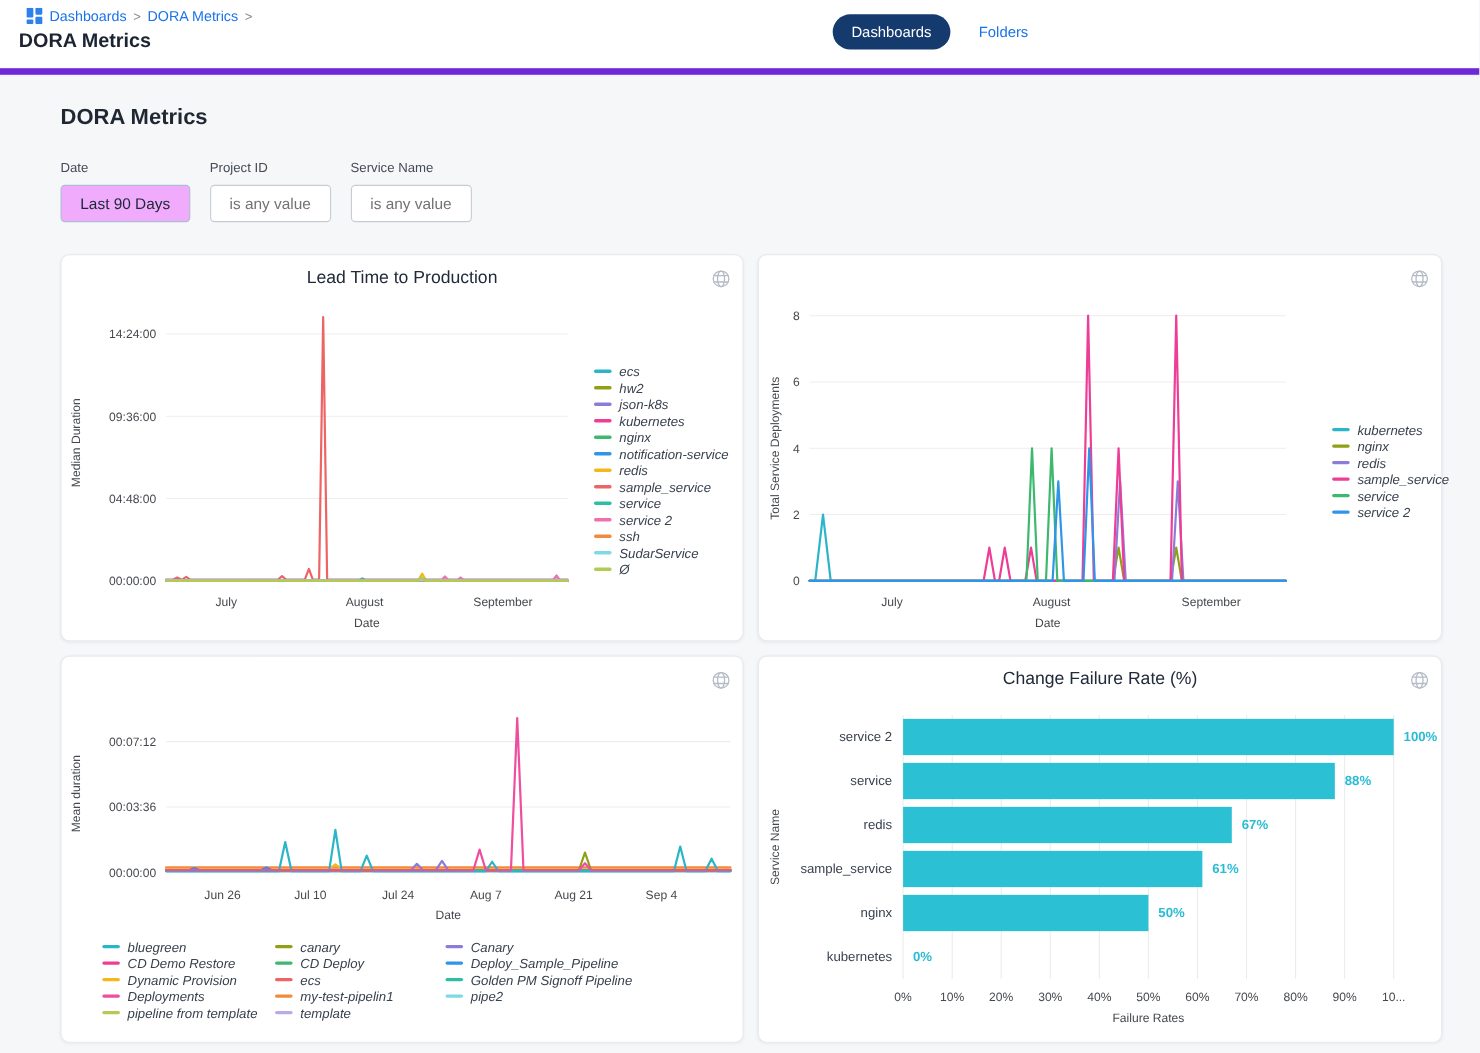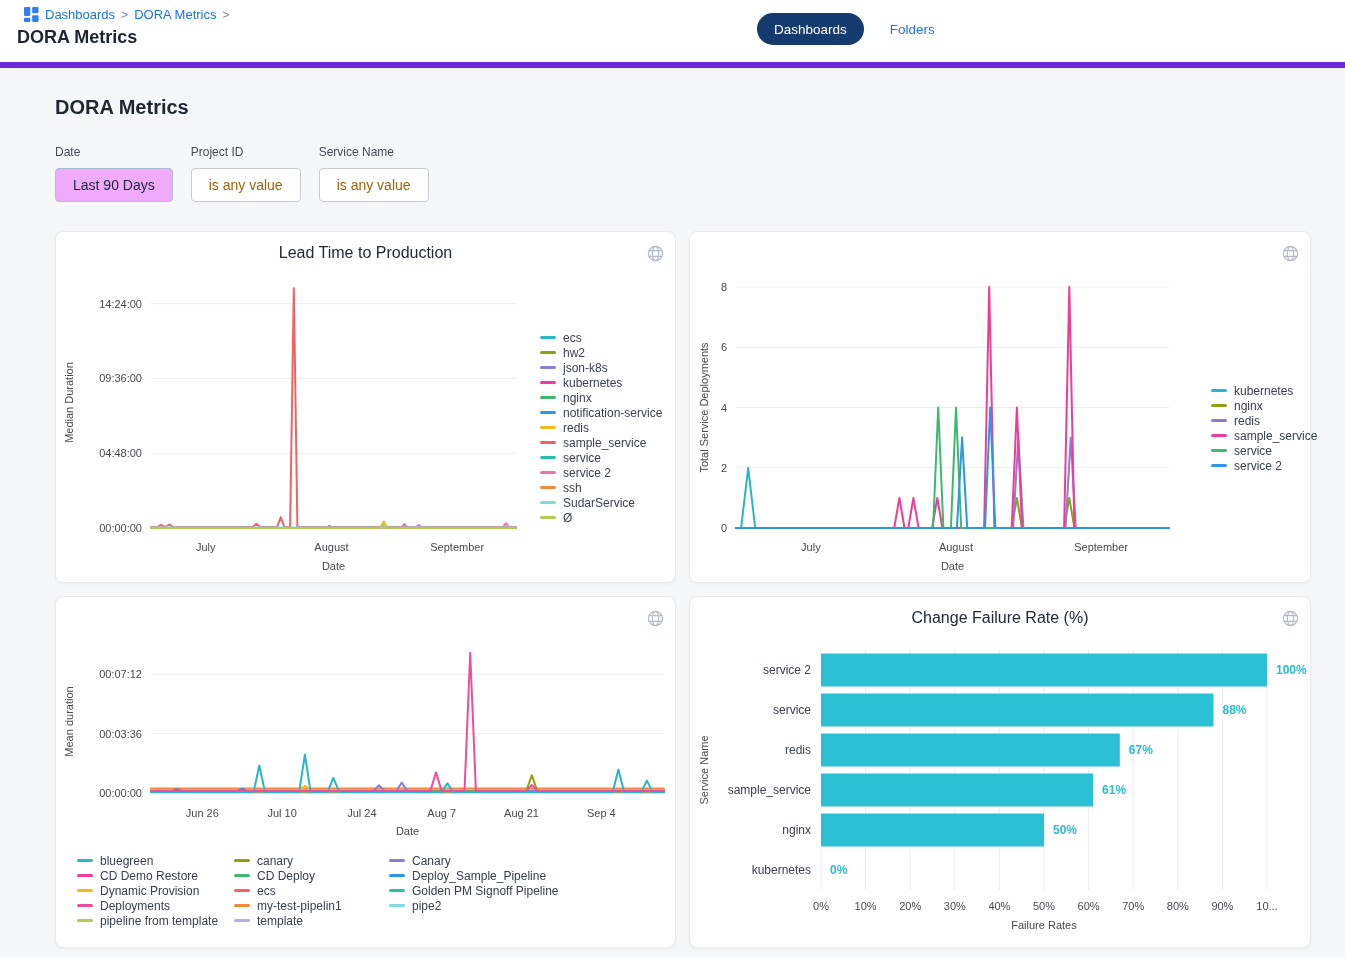--- a/index.html
+++ b/index.html
@@ -17,28 +17,28 @@
   .crumb-sep{color:#7d8794;font-size:12px;}
   .page-title{position:absolute;left:17px;top:27px;margin:0;font-size:18px;font-weight:700;color:#1b2430;}
   .tabs{position:absolute;left:757px;top:13px;display:flex;align-items:center;gap:26px;}
   .tab-pill{background:#143a6e;color:#fff;border:none;border-radius:17px;height:32px;padding:0 17px;font-size:13.5px;font-family:inherit;cursor:pointer;}
   .tab-link{background:none;border:none;color:#1a73e8;font-size:13.5px;font-family:inherit;cursor:pointer;padding:0;}
   
   .content{padding:27px 34px 0 55px;}
   .section-title{margin:0;font-size:20px;line-height:24px;font-weight:700;color:#1f2733;}
   .filters{display:flex;gap:18px;margin-top:26px;}
   .filter label{display:block;font-size:12px;color:#434b55;margin-bottom:9px;}
-  .filter-box{height:34px;box-sizing:border-box;display:inline-flex;align-items:center;padding:0 17px;font-size:14px;border-radius:4px;border:1px solid #c7ccd3;background:#fff;color:#a16207;cursor:pointer;}
+  .filter-box{height:34px;box-sizing:border-box;display:inline-flex;align-items:center;padding:0 17px;font-size:14px;border-radius:4px;border:1px solid #c7ccd3;background:#fff;color:#737373;cursor:pointer;}
   .filter-box.active{background:#f0abfc;border-color:#aabfd4;color:#1b2733;}
   .cards{display:grid;grid-template-columns:621px 622px;gap:13px;margin-top:29px;}
   .card{position:relative;height:352px;box-sizing:border-box;background:#fff;border:1px solid #e8eaee;border-radius:8px;box-shadow:0 1px 3px rgba(16,24,40,.05);}
   .card-title{position:absolute;top:12px;left:0;right:0;z-index:2;margin:0;text-align:center;font-size:16px;font-weight:500;color:#202a3a;}
   .globe{position:absolute;top:13px;right:11px;z-index:2;background:none;border:none;padding:0;cursor:pointer;line-height:0;}
   .chart{position:absolute;left:0;top:0;}
-  .legend{position:absolute;z-index:2;}
+  .legend{position:absolute;z-index:2;font-style:italic;}
   .legend-item{height:15px;display:flex;align-items:center;gap:7px;cursor:pointer;}
   .sw{width:16px;height:3px;border-radius:2px;flex:none;}
   .lt{font-size:12px;color:#39414e;white-space:nowrap;}
   svg text{font-family:"Liberation Sans",sans-serif;}
   svg text.tick{font-size:11px;fill:#45494e;}
   svg text.title{font-size:11px;fill:#45494e;}
   svg text.cat{font-size:12px;fill:#39414e;}
   svg text.val{font-size:12px;font-weight:bold;fill:#2bbcd4;}
 </style>
 </head>
@@ -275,21 +275,21 @@
             <polyline points="95.0,194.6 608.0,194.6" fill="none" stroke="#2DBFA6" stroke-width="2" stroke-linejoin="round" stroke-linecap="round"></polyline>
             <polyline points="95.0,195.2 608.0,195.2" fill="none" stroke="#7ED9E6" stroke-width="2" stroke-linejoin="round" stroke-linecap="round"></polyline>
             <polyline points="95.0,191.6 608.0,191.6" fill="none" stroke="#F28A3C" stroke-width="2" stroke-linejoin="round" stroke-linecap="round"></polyline>
             <polyline points="95.0,193.0 243.2,193.0 248.9,188.8 254.6,193.0 608.0,193.0" fill="none" stroke="#F5B81C" stroke-width="2" stroke-linejoin="round" stroke-linecap="round"></polyline>
             <polyline points="95.0,194.3 115.0,194.3 120.7,192.2 126.3,194.3 180.5,194.3 186.2,191.6 191.9,194.3 608.0,194.3" fill="none" stroke="#2E95E8" stroke-width="2" stroke-linejoin="round" stroke-linecap="round"></polyline>
             <polyline points="95.0,194.3 317.3,194.3 323.0,188.3 328.7,194.3 340.1,194.3 345.8,185.6 351.5,194.3 608.0,194.3" fill="none" stroke="#8B7CD8" stroke-width="2" stroke-linejoin="round" stroke-linecap="round"></polyline>
             <polyline points="95.0,194.6 470.1,194.6 475.8,178.1 481.5,194.6 608.0,194.6" fill="none" stroke="#8FA015" stroke-width="2" stroke-linejoin="round" stroke-linecap="round"></polyline>
             <polyline points="95.0,194.9 197.6,194.9 203.3,168.5 209.0,194.9 243.2,194.9 248.9,157.5 254.6,194.9 271.7,194.9 277.4,180.9 283.1,194.9 385.7,194.9 391.4,186.4 397.1,194.9 556.7,194.9 562.4,172.6 568.1,194.9 585.2,194.9 590.9,183.6 596.6,194.9 608.0,194.9" fill="none" stroke="#2AB5C8" stroke-width="2" stroke-linejoin="round" stroke-linecap="round"></polyline>
             <polyline points="95.0,194.1 374.3,194.1 380.0,175.4 385.7,194.1 408.5,194.1 414.2,55.8 419.9,194.1 470.1,194.1 475.8,187.8 481.5,194.1 608.0,194.1" fill="none" stroke="#EF4D9E" stroke-width="2" stroke-linejoin="round" stroke-linecap="round"></polyline>
           </svg></div>
-      <div class="legend" id="legend2" style="left: 21px; top: 256px; display: grid; grid-auto-flow: column; grid-template-rows: repeat(5, 15px); grid-template-columns: 157px 155px auto;">
+      <div class="legend" id="legend2" style="left: 37px; top: 256px; display: grid; grid-auto-flow: column; grid-template-rows: repeat(5, 15px); grid-template-columns: 157px 155px auto;">
           <div class="legend-item">
             <span class="sw" style="background: rgb(42, 181, 200);"></span>
             <span class="lt">bluegreen</span>
           </div>
           <div class="legend-item">
             <span class="sw" style="background: rgb(238, 61, 150);"></span>
             <span class="lt">CD Demo Restore</span>
           </div>
           <div class="legend-item">
             <span class="sw" style="background: rgb(245, 184, 28);"></span>

